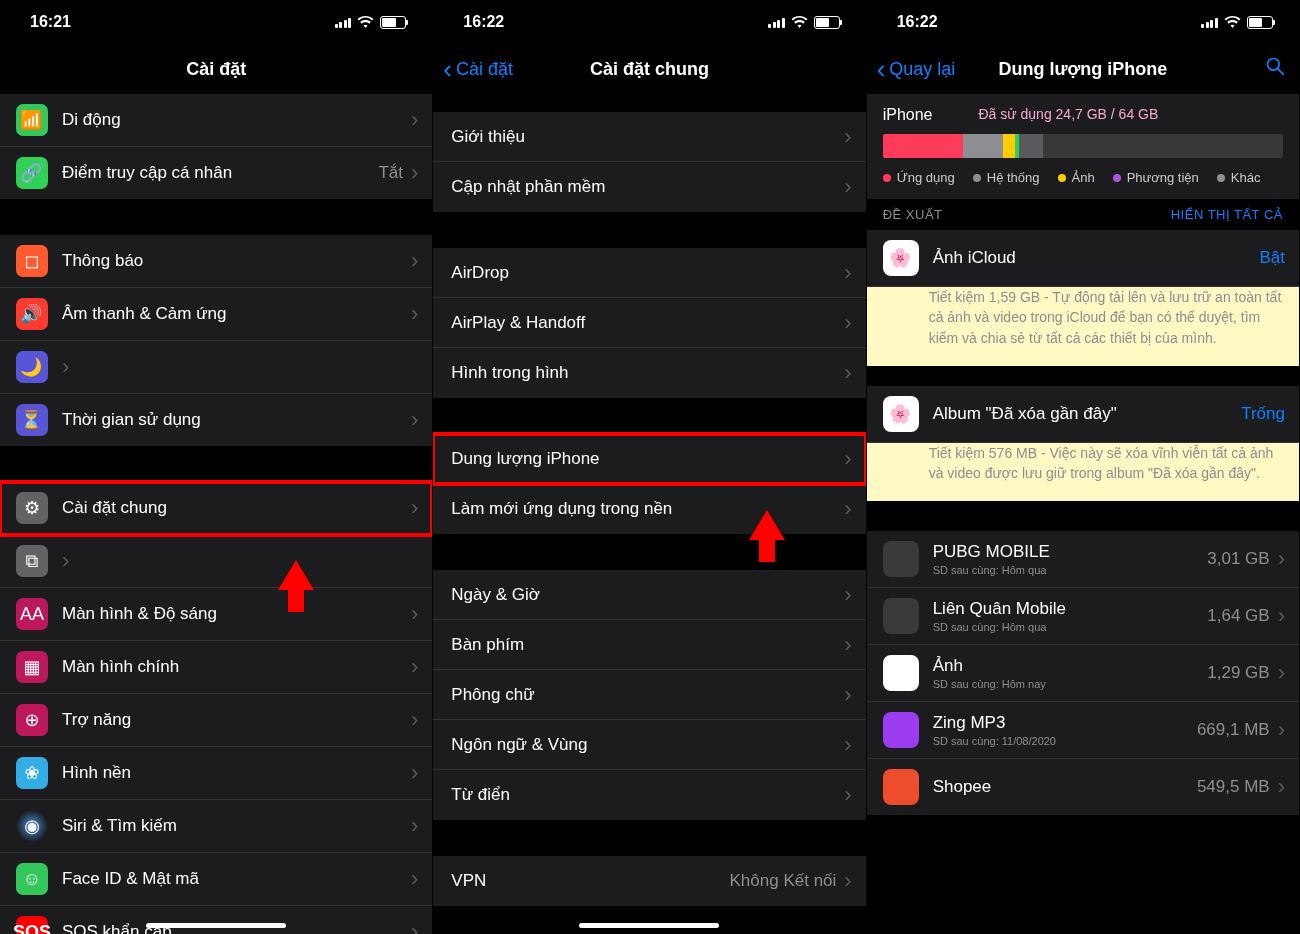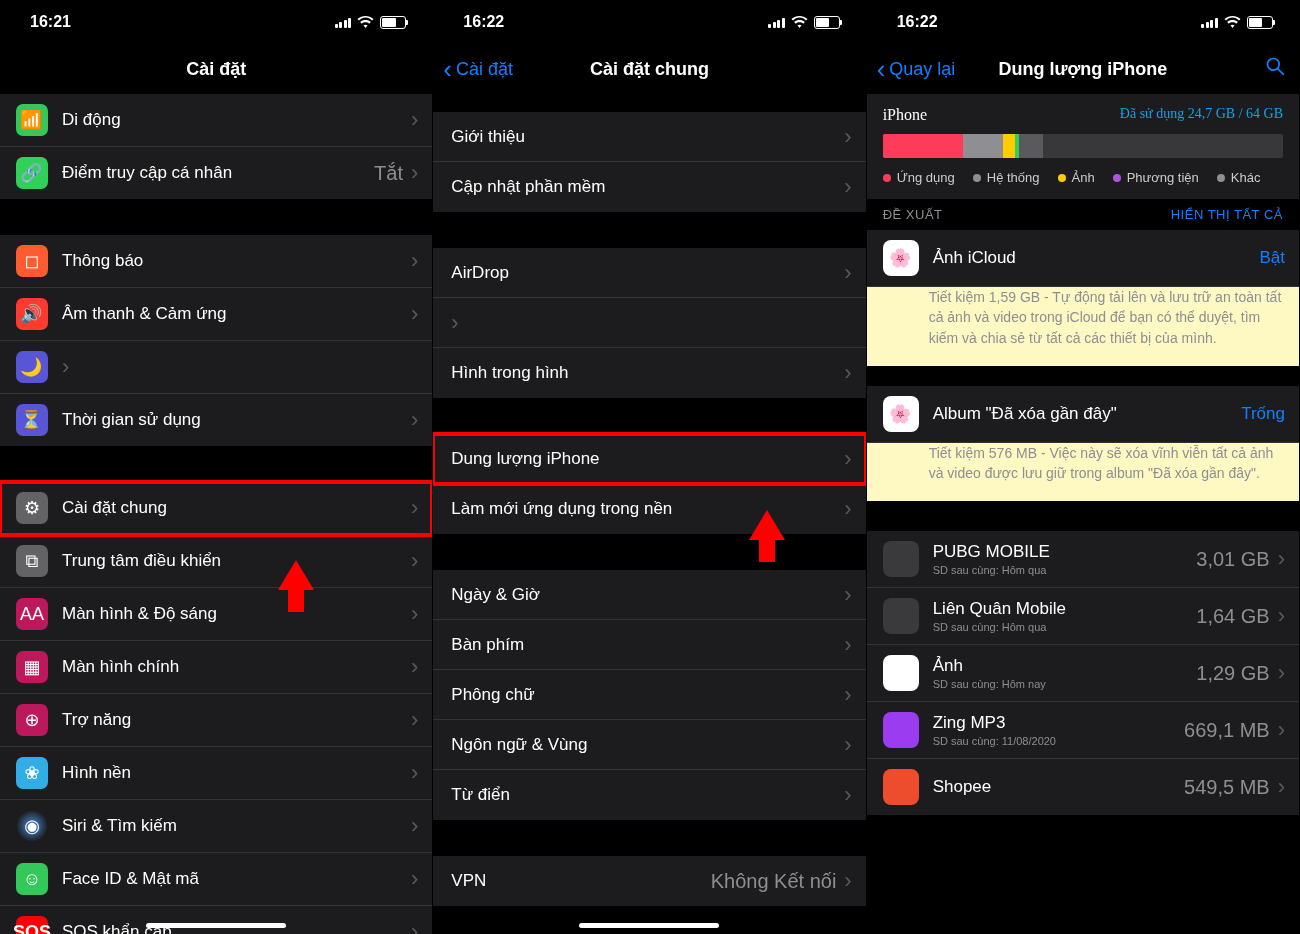--- a/index.html
+++ b/index.html
@@ -71,43 +71,43 @@
   }
   .row:last-child { border-bottom: none; }
   .row.noicon { padding-left: 18px; }
   .row .icon {
     width: 32px; height: 32px; border-radius: 7px;
     display:flex; align-items:center; justify-content:center;
     margin-right: 14px; flex-shrink:0; font-size:18px; color:#fff;
   }
   .row .label { flex: 1; font-size: 17px; color:#fff; }
   .row .sub-label { font-size: 11px; color:#8e8e93; margin-top:2px; }
-  .row .value { font-size: 20px; color: #8e8e93; margin-right: 8px; }
+  .row .value { font-size: 17px; color: #8e8e93; margin-right: 8px; }
   .row .chev { color: #5a5a5e; font-size: 22px; line-height:1; font-weight:300; }
   .row .action-link { color:#1180ff; font-size:17px; margin-left:auto; }
   .row .body { display:flex; flex-direction:column; flex:1; min-width:0; }
   .desc-row { padding: 0 16px 18px 62px; font-size:14px; color:#8e8e93; line-height:1.45; background:#fef9c3; }
 
   .highlight { outline: 4px solid #ff0000; outline-offset:-2px; z-index:5; position:relative; }
   .arrow-up {
     position:absolute; width:0;height:0;
     border-left:18px solid transparent;
     border-right:18px solid transparent;
     border-bottom:30px solid #ff0000;
     z-index:10;
   }
   .arrow-up::after{
     content:''; position:absolute; left:-8px; top:28px;
     width:16px; height:24px; background:#ff0000;
   }
 
   
   .storage-card { background:#1c1c1e; padding: 12px 16px 14px; }
-  .storage-top { display:flex; justify-content:space-between; font-size:16px; margin-bottom:10px;font-family:Liberation Serif, serif; }
-  .storage-top .used { color:#0ea5e9; font-size:14px; }
+  .storage-top { display:flex; justify-content:flex-start; font-size:16px; margin-bottom:10px; }
+  .storage-top .used { color:#f9a8d4; font-size:14px;margin-left:46px; }
   .storage-bar { height:24px; background:#38383a; border-radius:2px; display:flex; overflow:hidden; margin-bottom:12px; }
   .storage-bar div { height:100%; }
   .legend { display:flex; flex-wrap:wrap; gap:28px 18px; font-size:13px; color:#ccc; }
   .legend-item { display:flex; align-items:center; gap:6px; }
   .legend-dot { width:8px;height:8px;border-radius:50%; }
 
   .app-icon { width:36px;height:36px;border-radius:8px;margin-right:14px;flex-shrink:0;display:flex;align-items:center;justify-content:center;font-size:18px; }
 
   .home-indicator {
     position:absolute; bottom:6px; left:50%; transform:translateX(-50%);
@@ -184,21 +184,20 @@
       </div>
     <div class="group" id="p1g3" style="position:relative;">
       <div class="arrow-up" style="left:278px; top:78px;"></div>
     <div class="row highlight">
           <div class="icon bg-gray">⚙</div>
           <span class="label">Cài đặt chung</span>
           <span class="chev">›</span>
         </div>
         <div class="row">
           <div class="icon bg-gray">⧉</div>
-          <span class="label">Trung tâm điều khiển</span>
           <span class="chev">›</span>
         </div>
         <div class="row">
           <div class="icon bg-blue">AA</div>
           <span class="label">Màn hình &amp; Độ sáng</span>
           <span class="chev">›</span>
         </div>
         <div class="row">
           <div class="icon bg-blue">▦</div>
           <span class="label">Màn hình chính</span>
@@ -269,20 +268,21 @@
           <span class="label">Cập nhật phần mềm</span>
           <span class="chev">›</span>
         </div>
       </div>
     <div class="group" id="p2g2">
         <div class="row noicon">
           <span class="label">AirDrop</span>
           <span class="chev">›</span>
         </div>
         <div class="row noicon">
+          <span class="label">AirPlay &amp; Handoff</span>
           <span class="chev">›</span>
         </div>
         <div class="row noicon">
           <span class="label">Hình trong hình</span>
           <span class="chev">›</span>
         </div>
       </div>
     <div class="group" id="p2g3" style="position:relative;">
        <div class="arrow-up" style="left:316px; top:76px;"></div>
     <div class="row noicon highlight">

